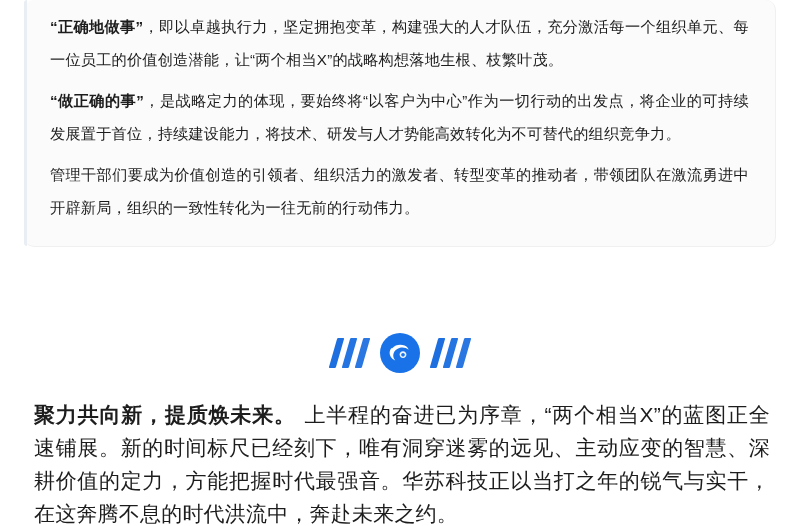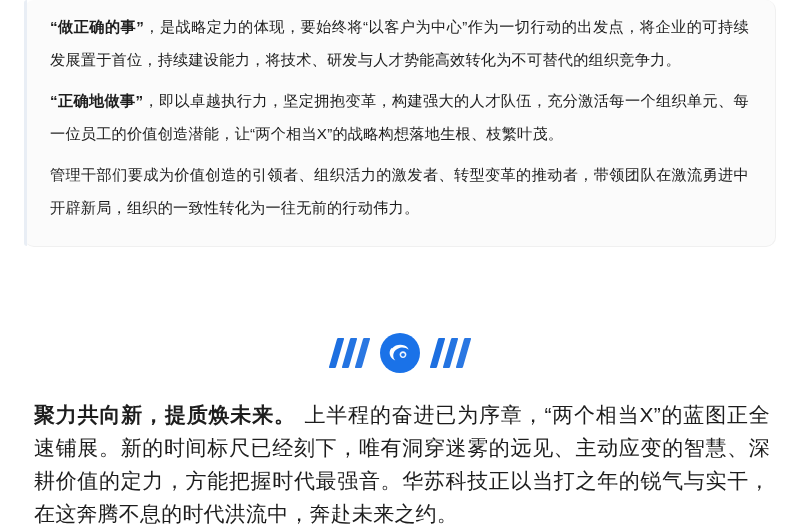--- a/index.html
+++ b/index.html
@@ -113,23 +113,23 @@
   .closing .lead-gap { display: inline-block; width: 8px; }
 </style>
 </head>
 <body>
 
 <div class="page">
 
   <div class="card">
     <div class="card-accent"></div>
 
+    <p class="para"><b>“正确地做事”</b><span>，即以卓越执行力，坚定拥抱变革，构建强大的人才队伍，充分激活每一个组织单元、每一位员工的价值创造潜能，让“两个相当X”的战略构想落地生根、枝繁叶茂。</span></p>
+
     <p class="para"><b>“做正确的事”</b><span>，是战略定力的体现，要始终将“以客户为中心”作为一切行动的出发点，将企业的可持续发展置于首位，持续建设能力，将技术、研发与人才势能高效转化为不可替代的组织竞争力。</span></p>
-
-    <p class="para"><b>“正确地做事”</b><span>，即以卓越执行力，坚定拥抱变革，构建强大的人才队伍，充分激活每一个组织单元、每一位员工的价值创造潜能，让“两个相当X”的战略构想落地生根、枝繁叶茂。</span></p>
 
     <p class="para"><span>管理干部们要成为价值创造的引领者、组织活力的激发者、转型变革的推动者，带领团队在激流勇进中开辟新局，组织的一致性转化为一往无前的行动伟力。</span></p>
   </div>
 
   <div class="ornament">
     <div class="slashes">
       <span class="slash s1"></span>
       <span class="slash s2"></span>
       <span class="slash s3"></span>
     </div>

